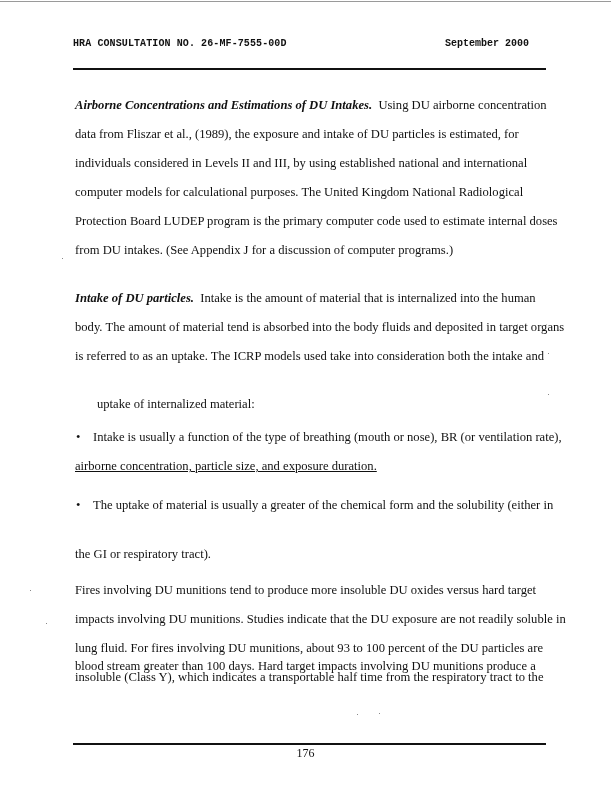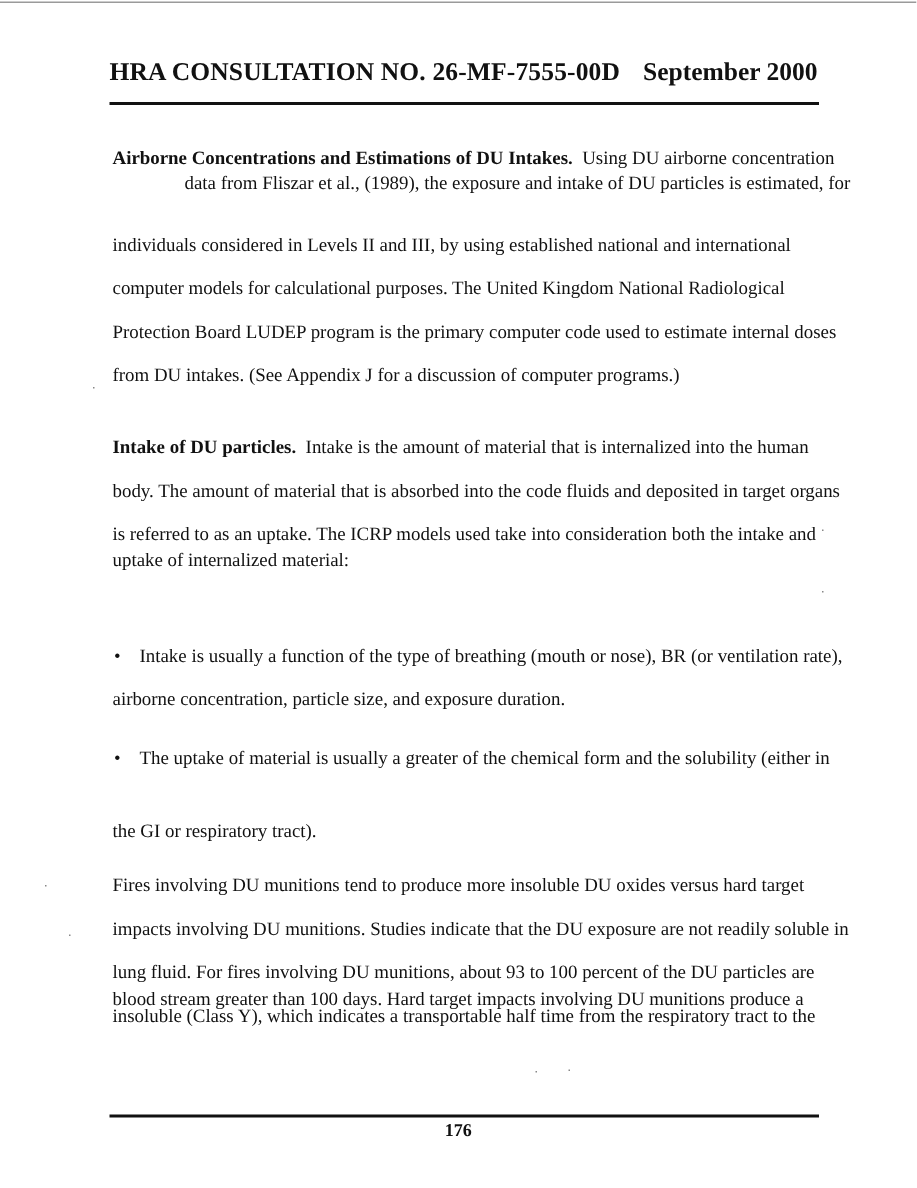--- a/index.html
+++ b/index.html
@@ -1,57 +1,57 @@
 <!DOCTYPE html>
 <html><head>
 <meta charset="utf-8">
 <style>
   html, body { margin: 0; padding: 0; }
   body {
     width: 611px; height: 792px; background: #ffffff; position: relative; overflow: hidden;
     font-family: "Liberation Serif", "DejaVu Serif", serif; color: #111;
   }
   .top-edge { position: absolute; left: 0; top: 1px; width: 611px; height: 1px; background: #9a9a9a; }
-  .header { position: absolute; left: 73px; top: 38px; width: 472px; height: 16px; font-size: 17px; font-weight: bold; }
+  .header { position: absolute; left: 73px; top: 38px; width: 472px; height: 16px; font-size: 10px; font-weight: bold; font-family: Liberation Mono, monospace; }
   .header .left { position: absolute; left: 0; top: 0; letter-spacing: 0.1px; }
-  .header .right { position: absolute; right: 0; top: 0; }
+  .header .right { position: absolute; right: 16px; top: 0; }
   .rule-top { position: absolute; left: 73px; top: 68px; width: 473px; height: 2px; background: #111; }
   .rule-bottom { position: absolute; left: 73px; top: 743px; width: 473px; height: 2px; background: #111; }
-  .page-num { position: absolute; left: 0; width: 611px; top: 746px; text-align: center; font-size: 12px; font-weight: bold; }
+  .page-num { position: absolute; left: 0; width: 611px; top: 746px; text-align: center; font-size: 12px; }
   .line { position: absolute; left: 75px; font-size: 12.6px; white-space: nowrap; line-height: 16px; }
-  .hd { font-weight: bold; }
+  .hd { font-weight: bold; font-style: italic; }
   .bullet { position: absolute; left: 76px; font-size: 12.6px; line-height: 16px; }
   .speck { position: absolute; width: 1px; height: 1px; background: #888; }
 </style>
 </head>
 <body>
 
 <div class="top-edge"></div>
 
 <div class="header">
   <span class="left">HRA CONSULTATION NO. 26-MF-7555-00D</span>
   <span class="right">September 2000</span>
 </div>
 <div class="rule-top"></div>
 
 <div class="line" style="top:97px;"><span class="hd">Airborne Concentrations and Estimations of DU Intakes.</span><span style="white-space:pre">  Using DU airborne concentration</span></div>
-<div class="line" style="top:114px;margin-left:48px;">data from Fliszar et al., (1989), the exposure and intake of DU particles is estimated, for</div>
+<div class="line" style="top:126px;">data from Fliszar et al., (1989), the exposure and intake of DU particles is estimated, for</div>
 <div class="line" style="top:155px;">individuals considered in Levels II and III, by using established national and international</div>
 <div class="line" style="top:184px;">computer models for calculational purposes.  The United Kingdom National Radiological</div>
 <div class="line" style="top:213px;">Protection Board LUDEP program is the primary computer code used to estimate internal doses</div>
 <div class="line" style="top:242px;">from DU intakes.  (See Appendix J for a discussion of computer programs.)</div>
 
 <div class="line" style="top:290px;text-align:center;"><span class="hd">Intake of DU particles.</span><span style="white-space:pre">  Intake is the amount of material that is internalized into the human</span></div>
-<div class="line" style="top:319px;">body.  The amount of material that is absorbed into the code fluids and deposited in target organs</div>
+<div class="line" style="top:319px;">body.  The amount of material tend is absorbed into the body fluids and deposited in target organs</div>
 <div class="line" style="top:348px;">is referred to as an uptake.  The ICRP models used take into consideration both the intake and</div>
-<div class="line" style="top:365px;">uptake of internalized material:</div>
+<div class="line" style="top:396px;margin-left:22px;">uptake of internalized material:</div>
 
 <span class="bullet" style="top:429px;">•</span>
 <div class="line" style="top:429px; left:93px;">Intake is usually a function of the type of breathing (mouth or nose), BR (or ventilation rate),</div>
-<div class="line" style="top:458px;">airborne concentration, particle size, and exposure duration.</div>
+<div class="line" style="top:458px;text-decoration:underline;">airborne concentration, particle size, and exposure duration.</div>
 
 <span class="bullet" style="top:497px;">•</span>
 <div class="line" style="top:497px; left:93px;">The uptake of material is usually a greater of the chemical form and the solubility (either in</div>
 <div class="line" style="top:498px;margin-top:48px;">the GI or respiratory tract).</div>
 
 <div class="line" style="top:582px;">Fires involving DU munitions tend to produce more insoluble DU oxides versus hard target</div>
 <div class="line" style="top:611px;">impacts involving DU munitions.  Studies indicate that the DU exposure are not readily soluble in</div>
 <div class="line" style="top:640px;">lung fluid.  For fires involving DU munitions, about 93 to 100 percent of the DU particles are</div>
 <div class="line" style="top:669px;">insoluble (Class Y), which indicates a transportable half time from the respiratory tract to the</div>
 <div class="line" style="top:658px;">blood stream greater than 100 days.  Hard target impacts involving DU munitions produce a</div>

